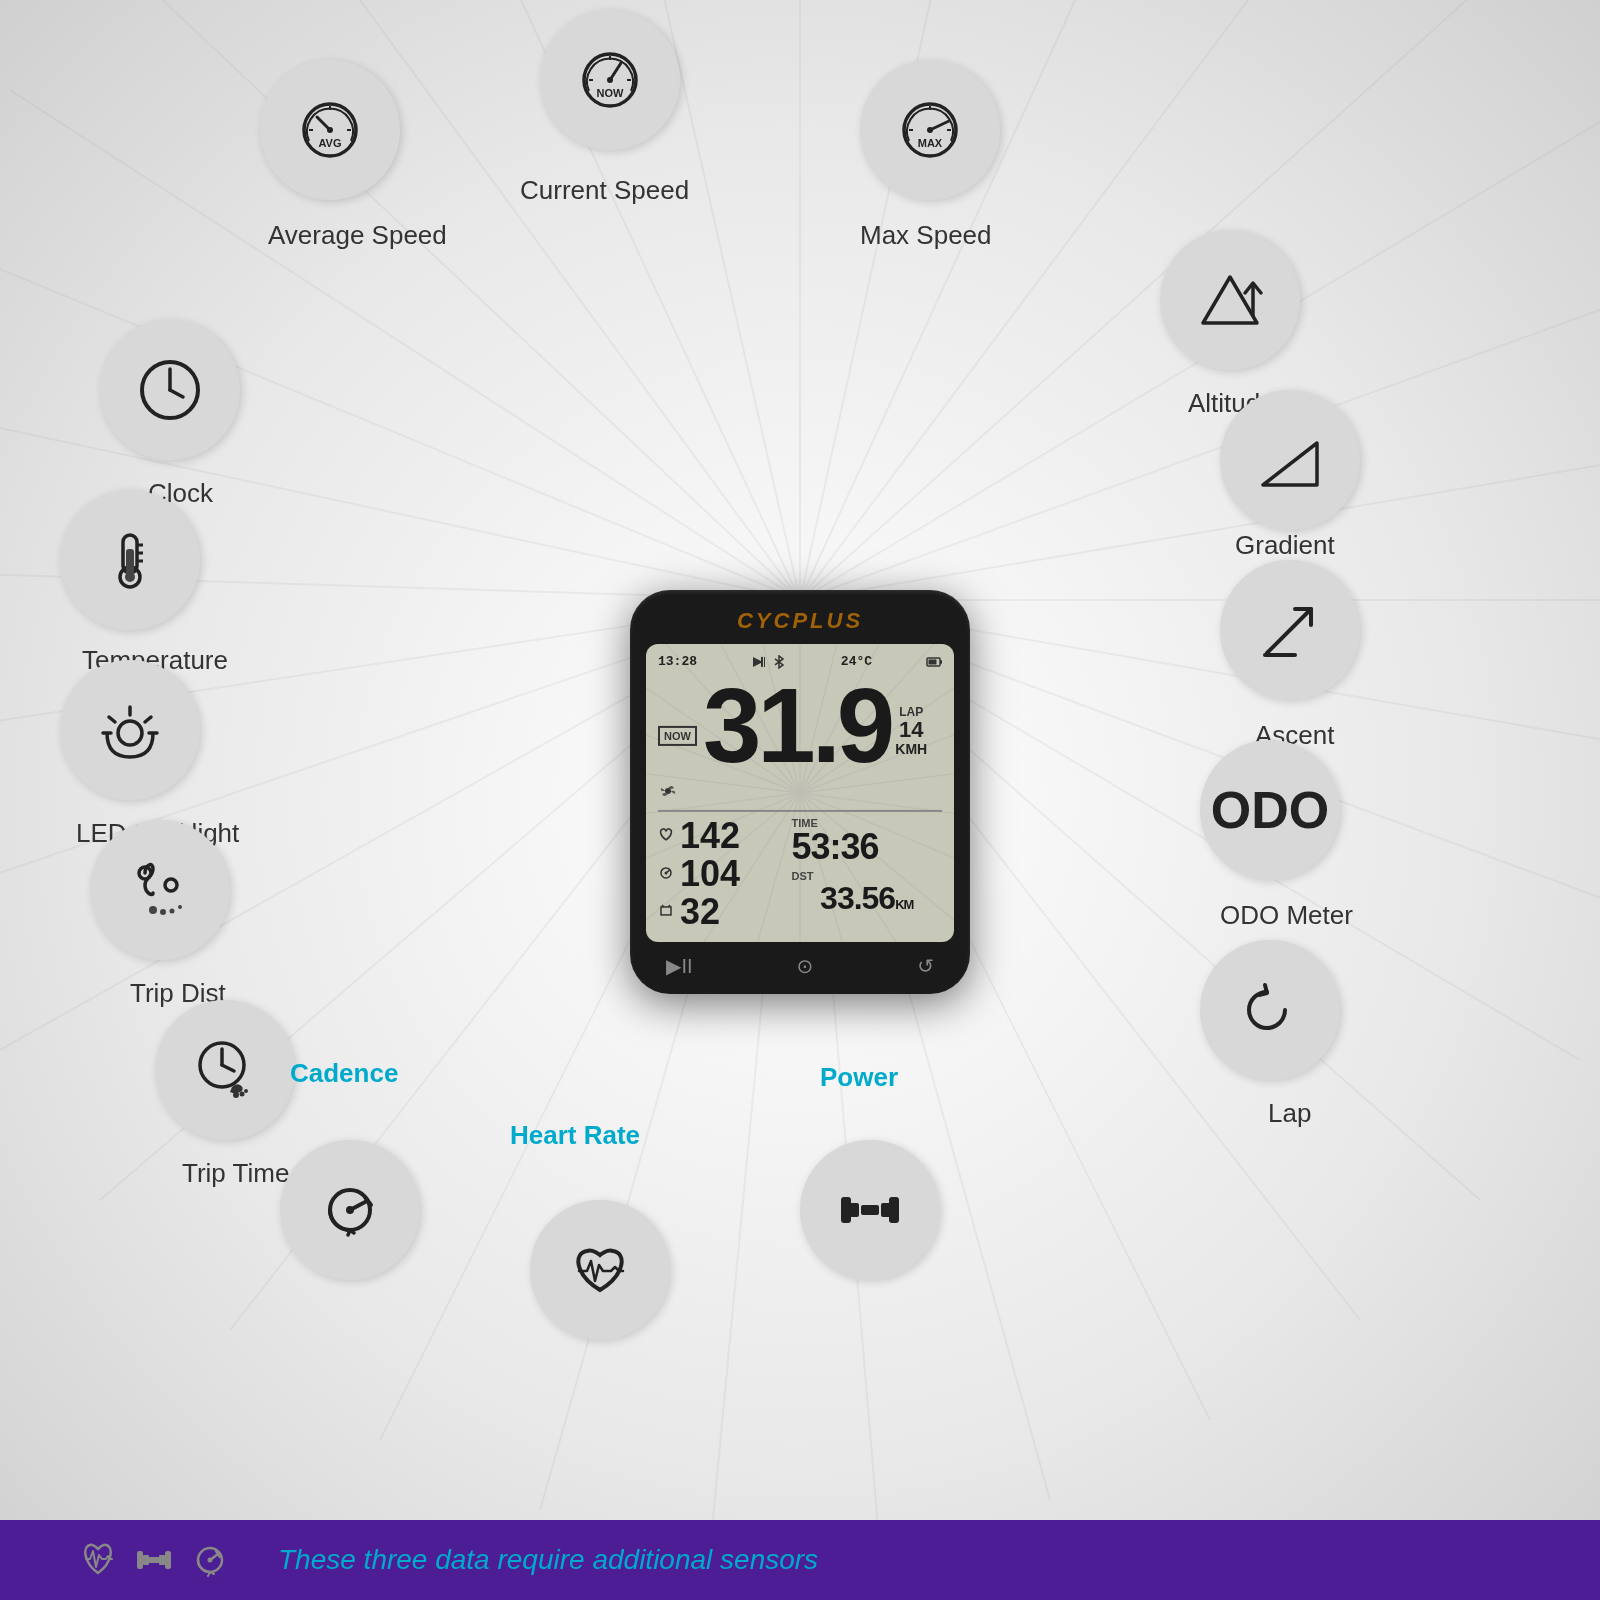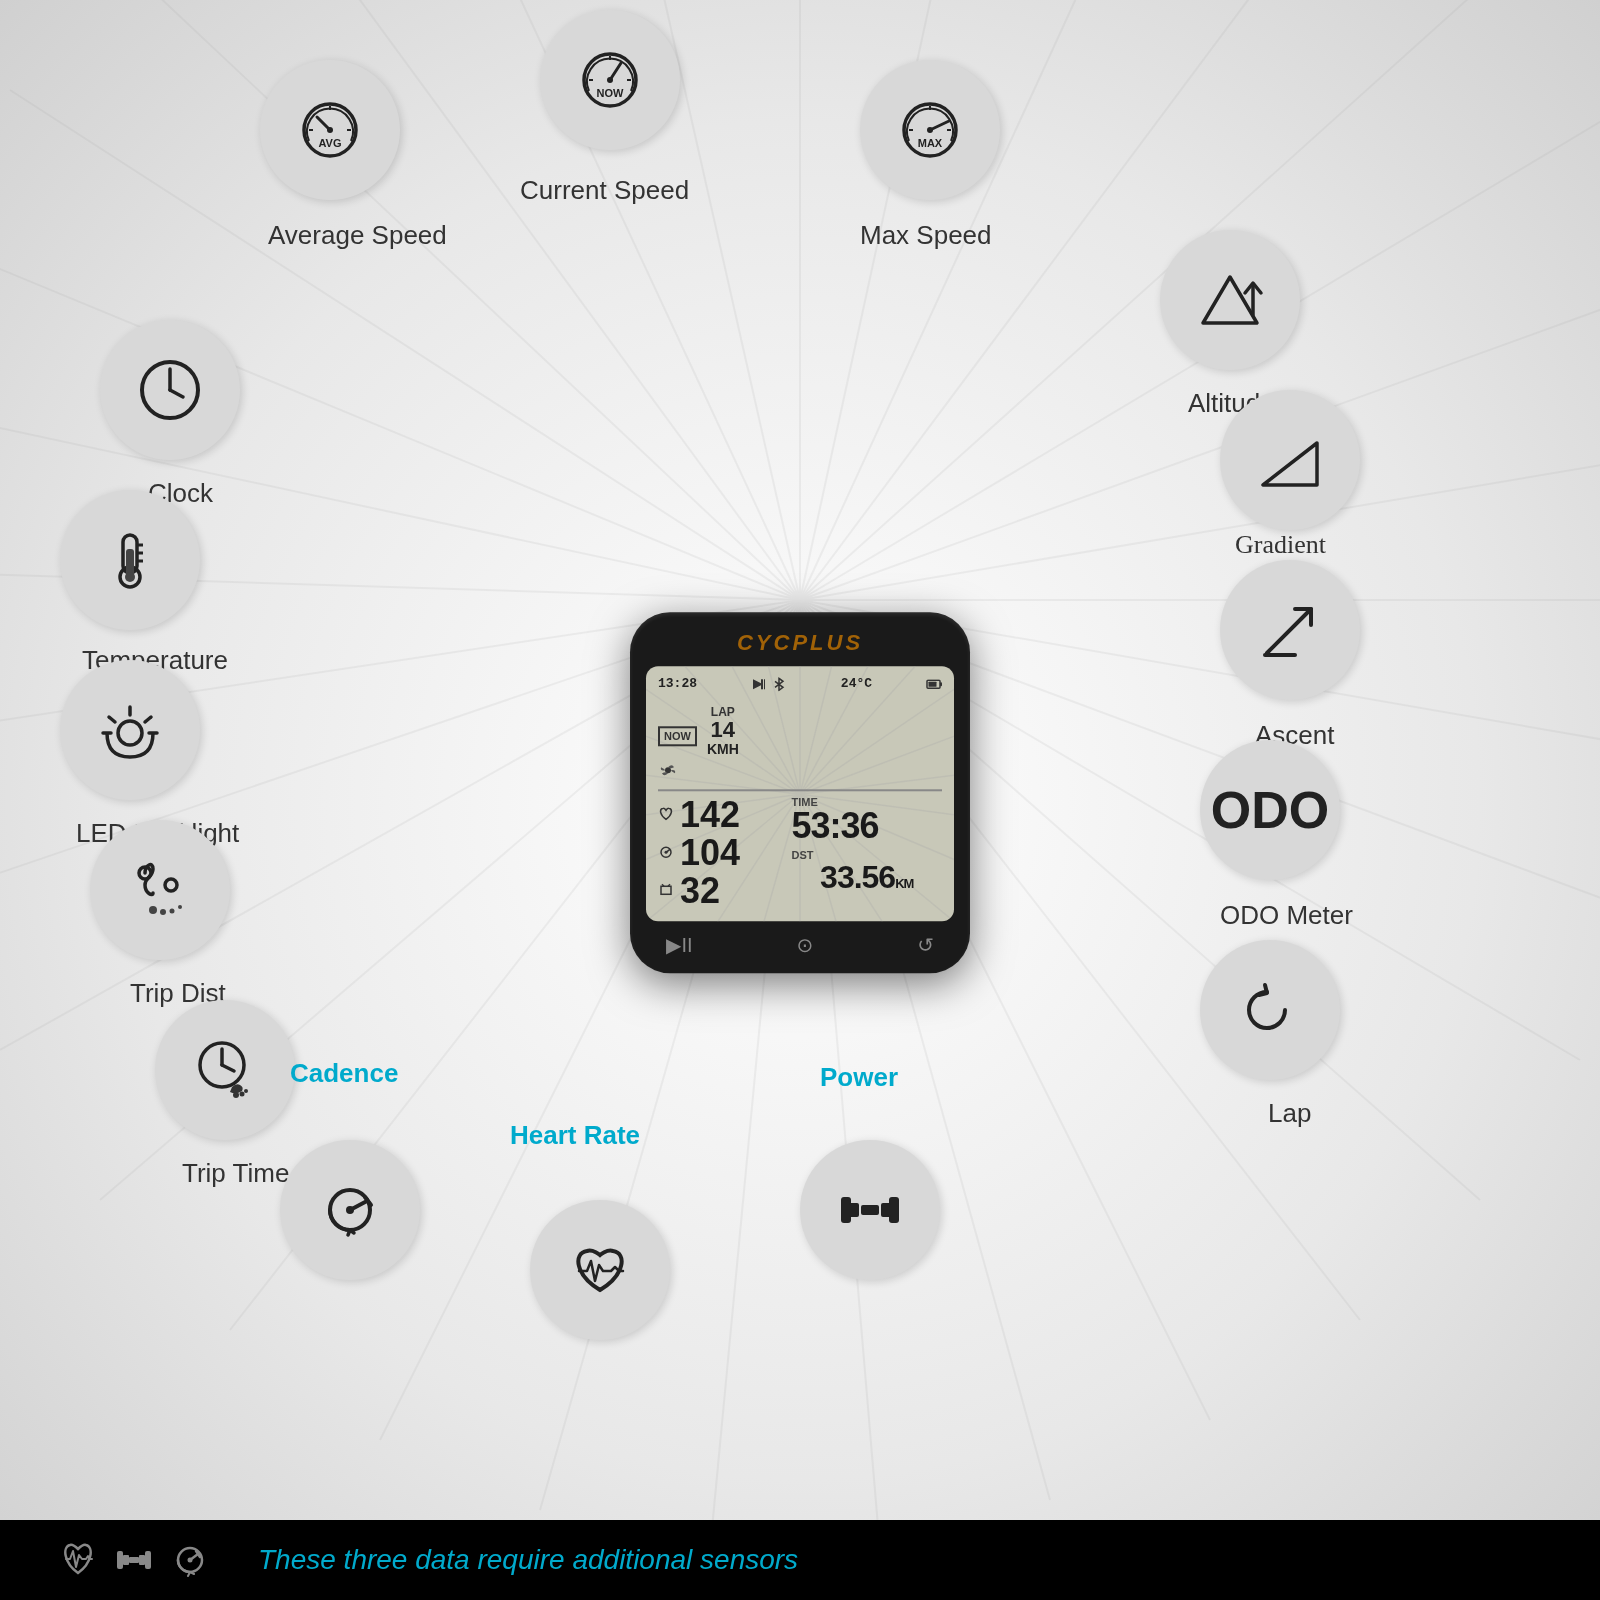--- a/index.html
+++ b/index.html
@@ -265,24 +265,24 @@
       font-size: 20px;
     }
 
     
     .bottom-bar {
       position: absolute;
       bottom: 0;
       left: 0;
       width: 100%;
       height: 80px;
-      background: #000000;
+      background: #4c1d95;
       display: flex;
       align-items: center;
-      padding: 0 60px;
+      padding: 0 80px;
       gap: 30px;
       z-index: 20;
     }
 
     .bottom-bar-icons {
       display: flex;
       gap: 20px;
       align-items: center;
     }
 
@@ -325,21 +325,21 @@
     
     .pos-maxspeed { top: 60px; left: 860px; }
     .pos-maxspeed-label { top: 220px; left: 860px; }
 
     
     .pos-altitude { top: 230px; left: 1160px; }
     .pos-altitude-label { top: 388px; left: 1188px; }
 
     
     .pos-gradient { top: 390px; left: 1220px; }
-    .pos-gradient-label { top: 530px; left: 1235px; font-family: Liberation Serif, serif; }
+    .pos-gradient-label { top: 530px; left: 1235px; }
 
     
     .pos-ascent { top: 560px; left: 1220px; }
     .pos-ascent-label { top: 720px; left: 1255px; }
 
     
     .pos-odo { top: 740px; left: 1200px; }
     .pos-odo-label { top: 900px; left: 1220px; }
 
     
@@ -660,20 +660,21 @@
 
             <svg width="16" height="10" viewBox="0 0 16 10">
                 <rect x="1" y="1" width="13" height="8" rx="1" fill="none" stroke="#333" stroke-width="1.5"></rect>
                 <rect x="14" y="3" width="2" height="4" rx="1" fill="#333"></rect>
                 <rect x="2.5" y="2.5" width="8" height="5" rx="0.5" fill="#333"></rect>
               </svg>
           </div>
 
           <div class="main-speed-area">
             <div class="now-badge">NOW</div>
+            <div class="main-speed-number">31.9</div>
             <div class="lap-info">
               <div class="lap-label">LAP</div>
               <div class="lap-number">14</div>
               <div class="kmh-label">KMH</div>
             </div>
           </div>
 
           <div style="margin-bottom:4px; font-size:16px; color:#333;">
             <svg width="20" height="18" viewBox="0 0 20 18">
                 <circle cx="10" cy="9" r="3" fill="#333"></circle>

